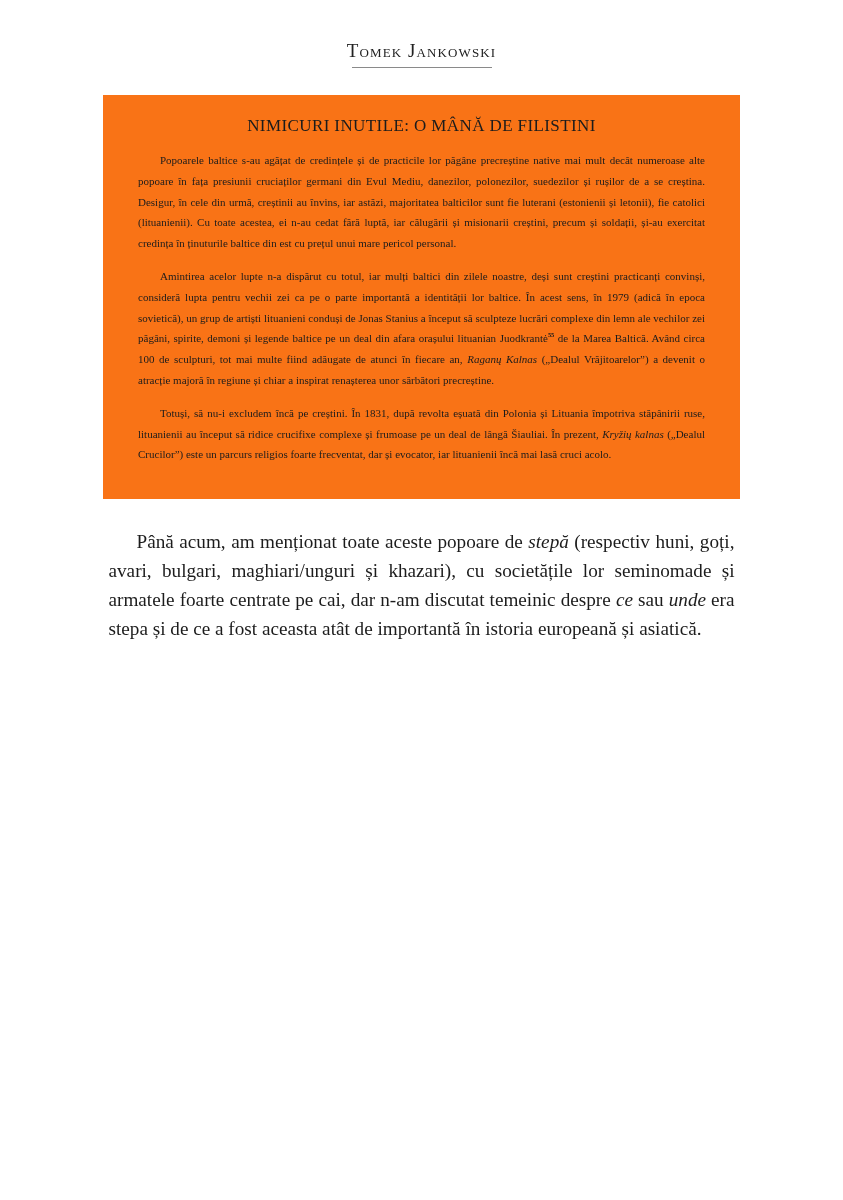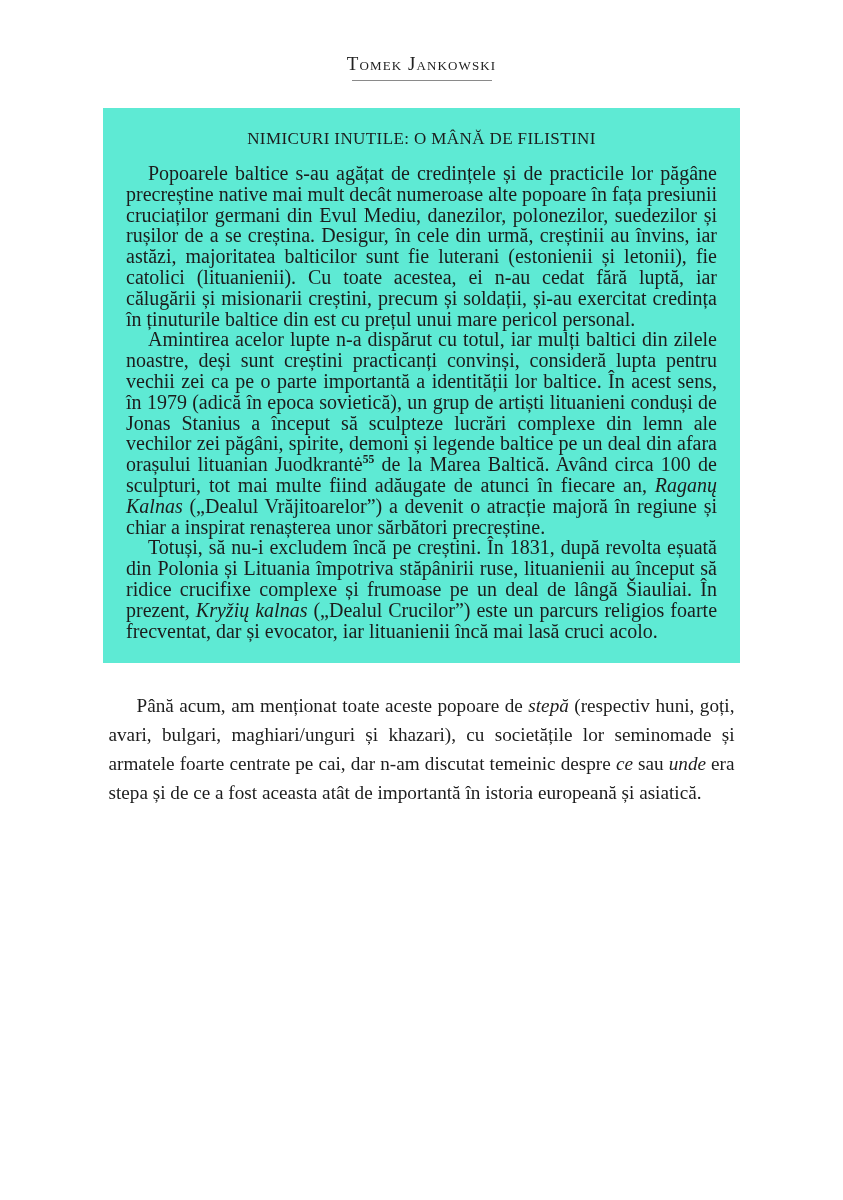--- a/index.html
+++ b/index.html
@@ -5,53 +5,53 @@
   html, body { margin: 0; padding: 0; }
   body {
     width: 843px; height: 1200px;
     background: #ffffff;
     font-family: "Liberation Serif", serif;
     color: #1c1c1c;
     -webkit-font-smoothing: antialiased;
   }
   .page { position: relative; width: 843px; height: 1200px; overflow: hidden; }
 
-  .header { text-align: center; padding-top: 53px; }
+  .header { text-align: center; padding-top: 40px; }
   .author {
     font-variant: small-caps;
     font-size: 19px;
     letter-spacing: 1.1px;
     line-height: 21px;
     color: #222;
   }
   .header-rule {
     width: 140px; height: 0;
     border: none;
     border-top: 1px solid #8a8a8a;
     margin: 6px auto 0 auto;
   }
   .pagenum { font-size: 20px; line-height: 24px; margin-top: 8px; color: #1c1c1c; }
 
   .graybox {
     margin: 27px auto 0 auto;
     width: 591px;
     padding: 20px 23px 22px 23px;
-    background: #5eead4;
+    background: #f97316;
   }
   .boxtitle {
     font-weight: normal;
     font-size: 17px;
     line-height: 22px;
     text-align: center;
     letter-spacing: 0.4px;
     margin: 0 0 13px 0;
   }
   .boxpara {
-    margin: 0;
-    font-size: 20px;
+    margin: 12px;
+    font-size: 11px;
     line-height: 20.8px;
     text-align: justify;
     text-indent: 22px;
   }
   .boxpara sup { font-size: 0.58em; vertical-align: super; line-height: 0; font-weight: bold; }
 
   .bodytext { margin: 28px auto 0 auto; width: 638px; }
   .bodypara {
     margin: 6px;
     font-size: 19.2px;

